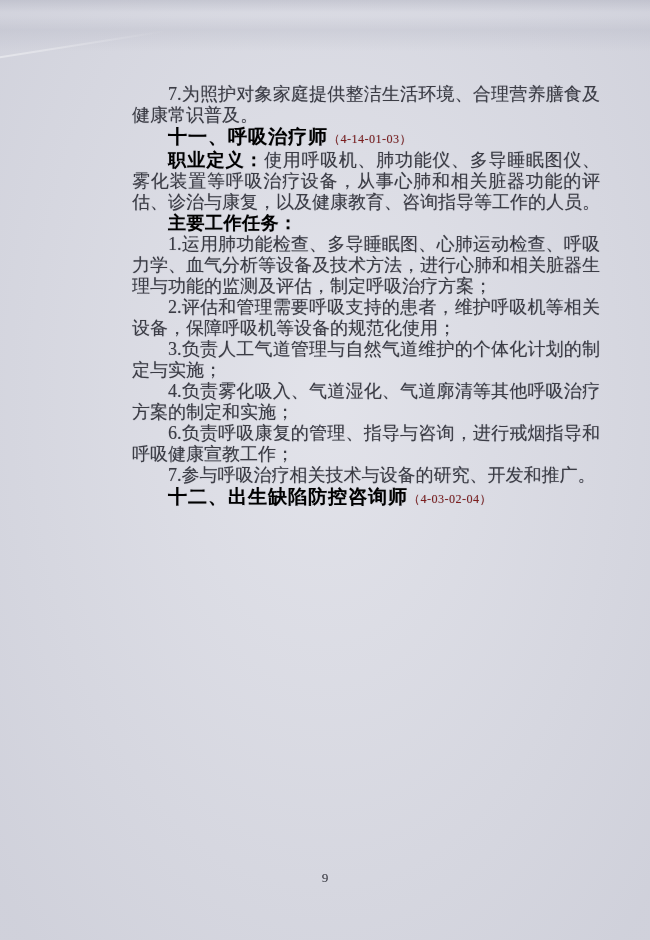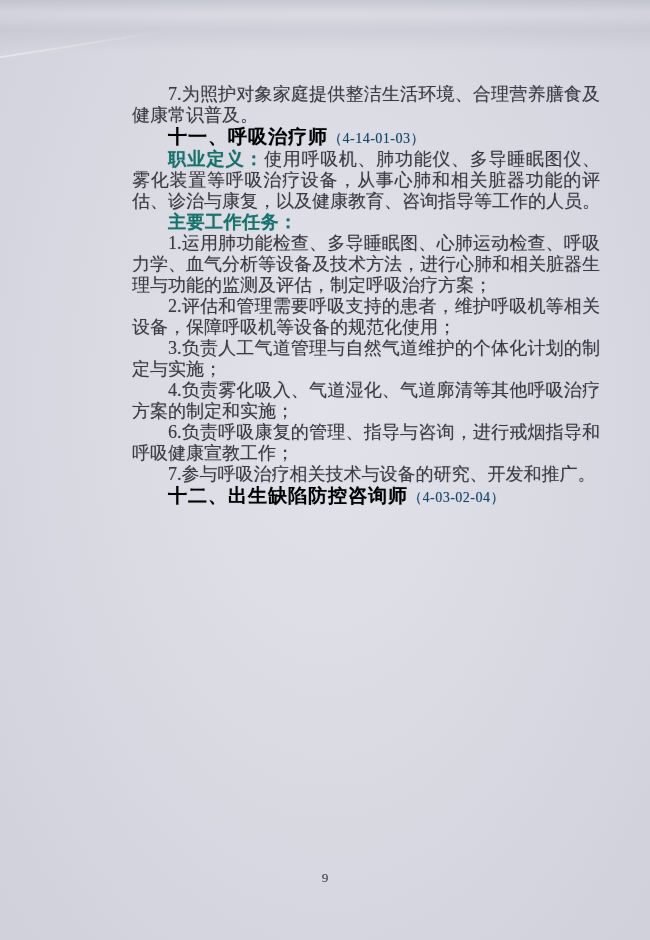--- a/index.html
+++ b/index.html
@@ -59,29 +59,29 @@
     white-space: nowrap;
   }
   .h-title {
     font-family: "Liberation Sans", "DejaVu Sans", sans-serif;
     font-weight: 700;
     font-size: 19px;
     letter-spacing: 1px;
     color: #000000;
   }
   .h-code {
-    font-size: 14px;
+    font-size: 12px;
     letter-spacing: 0.5px;
-    color: #0c4a6e;
+    color: #7f1d1d;
   }
   .lead {
     font-family: "Liberation Sans", "DejaVu Sans", sans-serif;
     font-weight: 700;
     letter-spacing: 0.5px;
-    color: #0f766e;
+    color: #000000;
   }
   .footer {
     position: absolute;
     left: 92px;
     top: 870px;
     width: 466px;
     text-align: center;
     font-size: 13px;
     line-height: 15px;
     color: #44454d;

